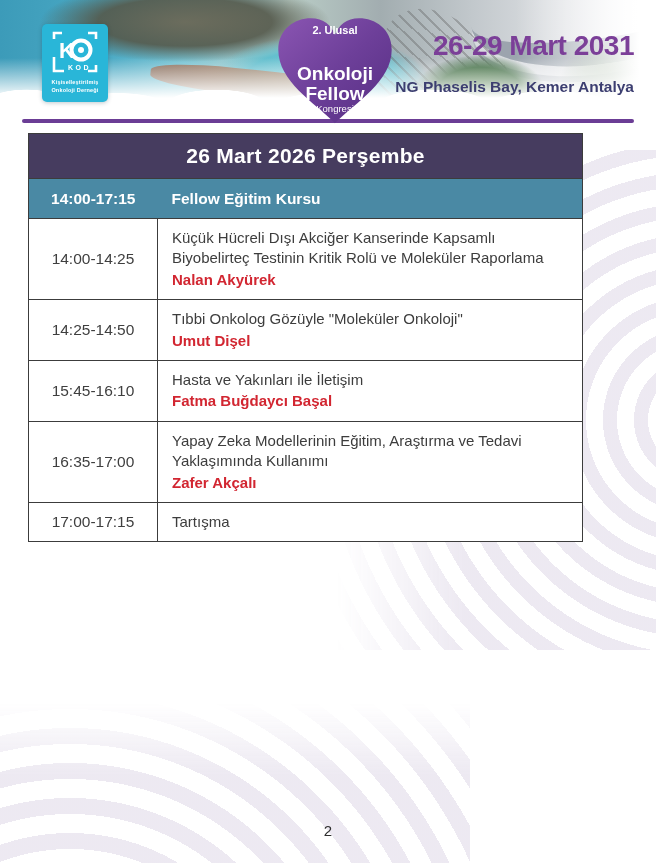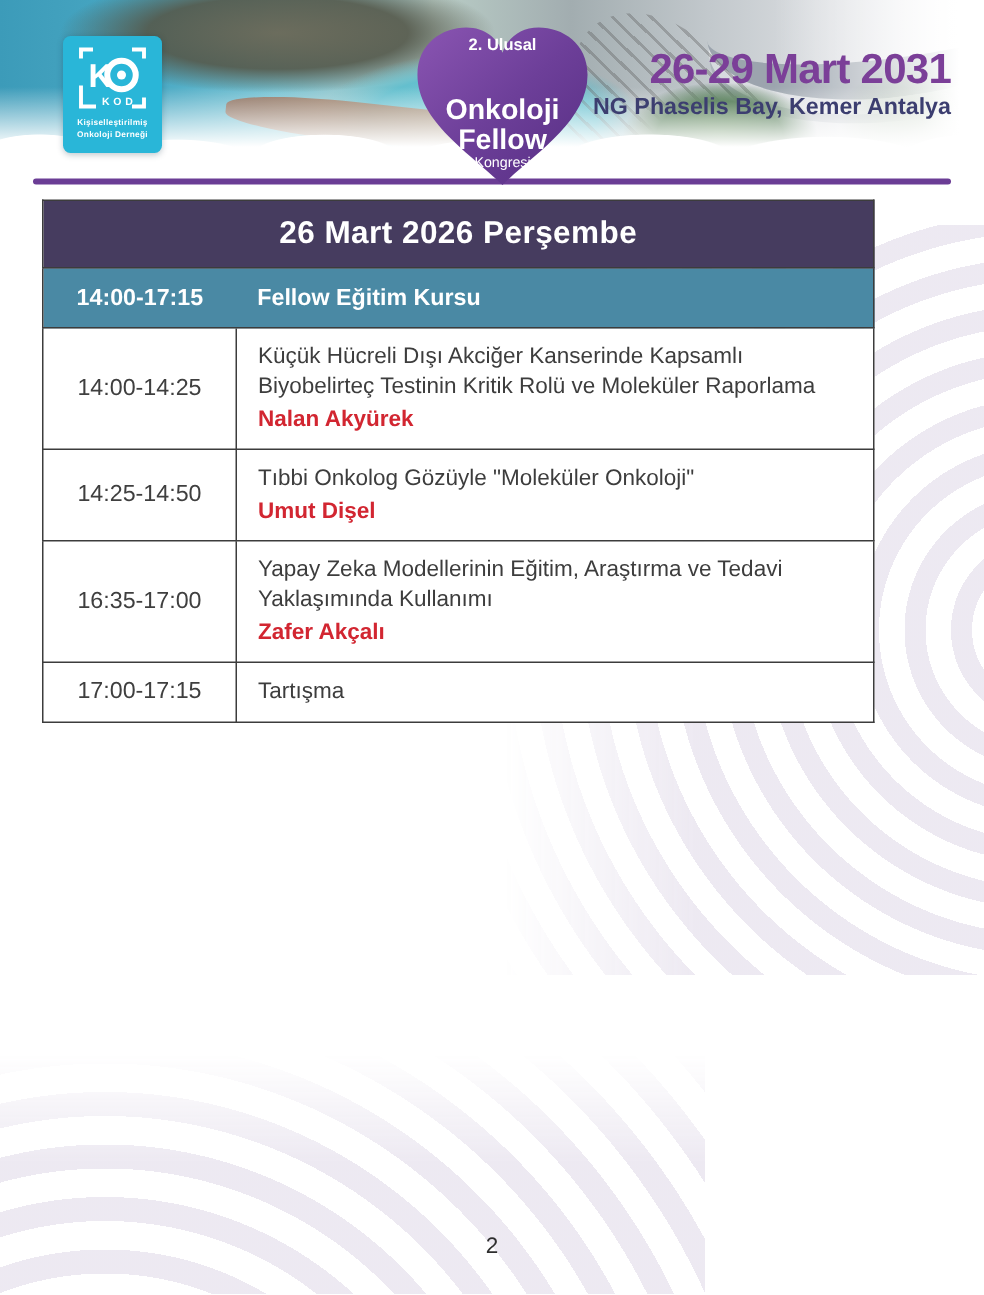--- a/index.html
+++ b/index.html
@@ -76,21 +76,21 @@
   .heart-text { position:absolute; inset:0; display:flex; flex-direction:column; align-items:center;
     justify-content:center; color:#fff; text-align:center; padding-top:8px; }
   .heart-l1 { font-size:11px; font-weight:bold; }
   .heart-l2 { font-size:19px; font-weight:bold; line-height:1.05;margin-top:28px; }
   .heart-l3 { font-size:19px; font-weight:bold; line-height:1.05; }
   .heart-l4 { font-size:9.5px; }
 
   
   .head-right { position:absolute; right:22px; top:30px; z-index:3; text-align:right; }
   .head-date { font-size:28px; font-weight:800; color:#7b3f98; letter-spacing:-.5px; }
-  .head-venue { font-size:15.5px; font-weight:bold; color:#3c3e70; margin-top:1px; }
+  .head-venue { font-size:15.5px; font-weight:bold; color:#3c3e70; margin-top:16px; }
 
   
   .divider { position:absolute; left:22px; top:119px; width:612px; height:3.5px; background:#6b3d95; z-index:2; border-radius:2px; }
 
   
   .schedule { position:absolute; left:28px; top:133px; width:555px; z-index:2;
     border-collapse:collapse; table-layout:fixed; background:transparent; }
   .schedule col.c-time { width:129px; }
   .schedule td, .schedule th { border:1.5px solid #3c3c3c; vertical-align:middle; }
   .day-title { background:#463c5f; color:#ffffff; font-size:21px; font-weight:bold;
@@ -203,20 +203,27 @@
           </td>
         </tr>
         <tr class="row-talk">
           <td class="col-time">14:25-14:50</td>
           <td class="col-content">
             <div class="session-title">Tıbbi Onkolog Gözüyle "Moleküler Onkoloji"</div>
             <div class="speaker">Umut Dişel</div>
           </td>
         </tr>
         <tr class="row-talk">
+          <td class="col-time">15:45-16:10</td>
+          <td class="col-content">
+            <div class="session-title">Hasta ve Yakınları ile İletişim</div>
+            <div class="speaker">Fatma Buğdaycı Başal</div>
+          </td>
+        </tr>
+        <tr class="row-talk">
           <td class="col-time">16:35-17:00</td>
           <td class="col-content">
             <div class="session-title">Yapay Zeka Modellerinin Eğitim, Araştırma ve Tedavi Yaklaşımında Kullanımı</div>
             <div class="speaker">Zafer Akçalı</div>
           </td>
         </tr>
         <tr class="row-talk">
           <td class="col-time">17:00-17:15</td>
           <td class="col-content">
             <div class="session-title">Tartışma</div>

